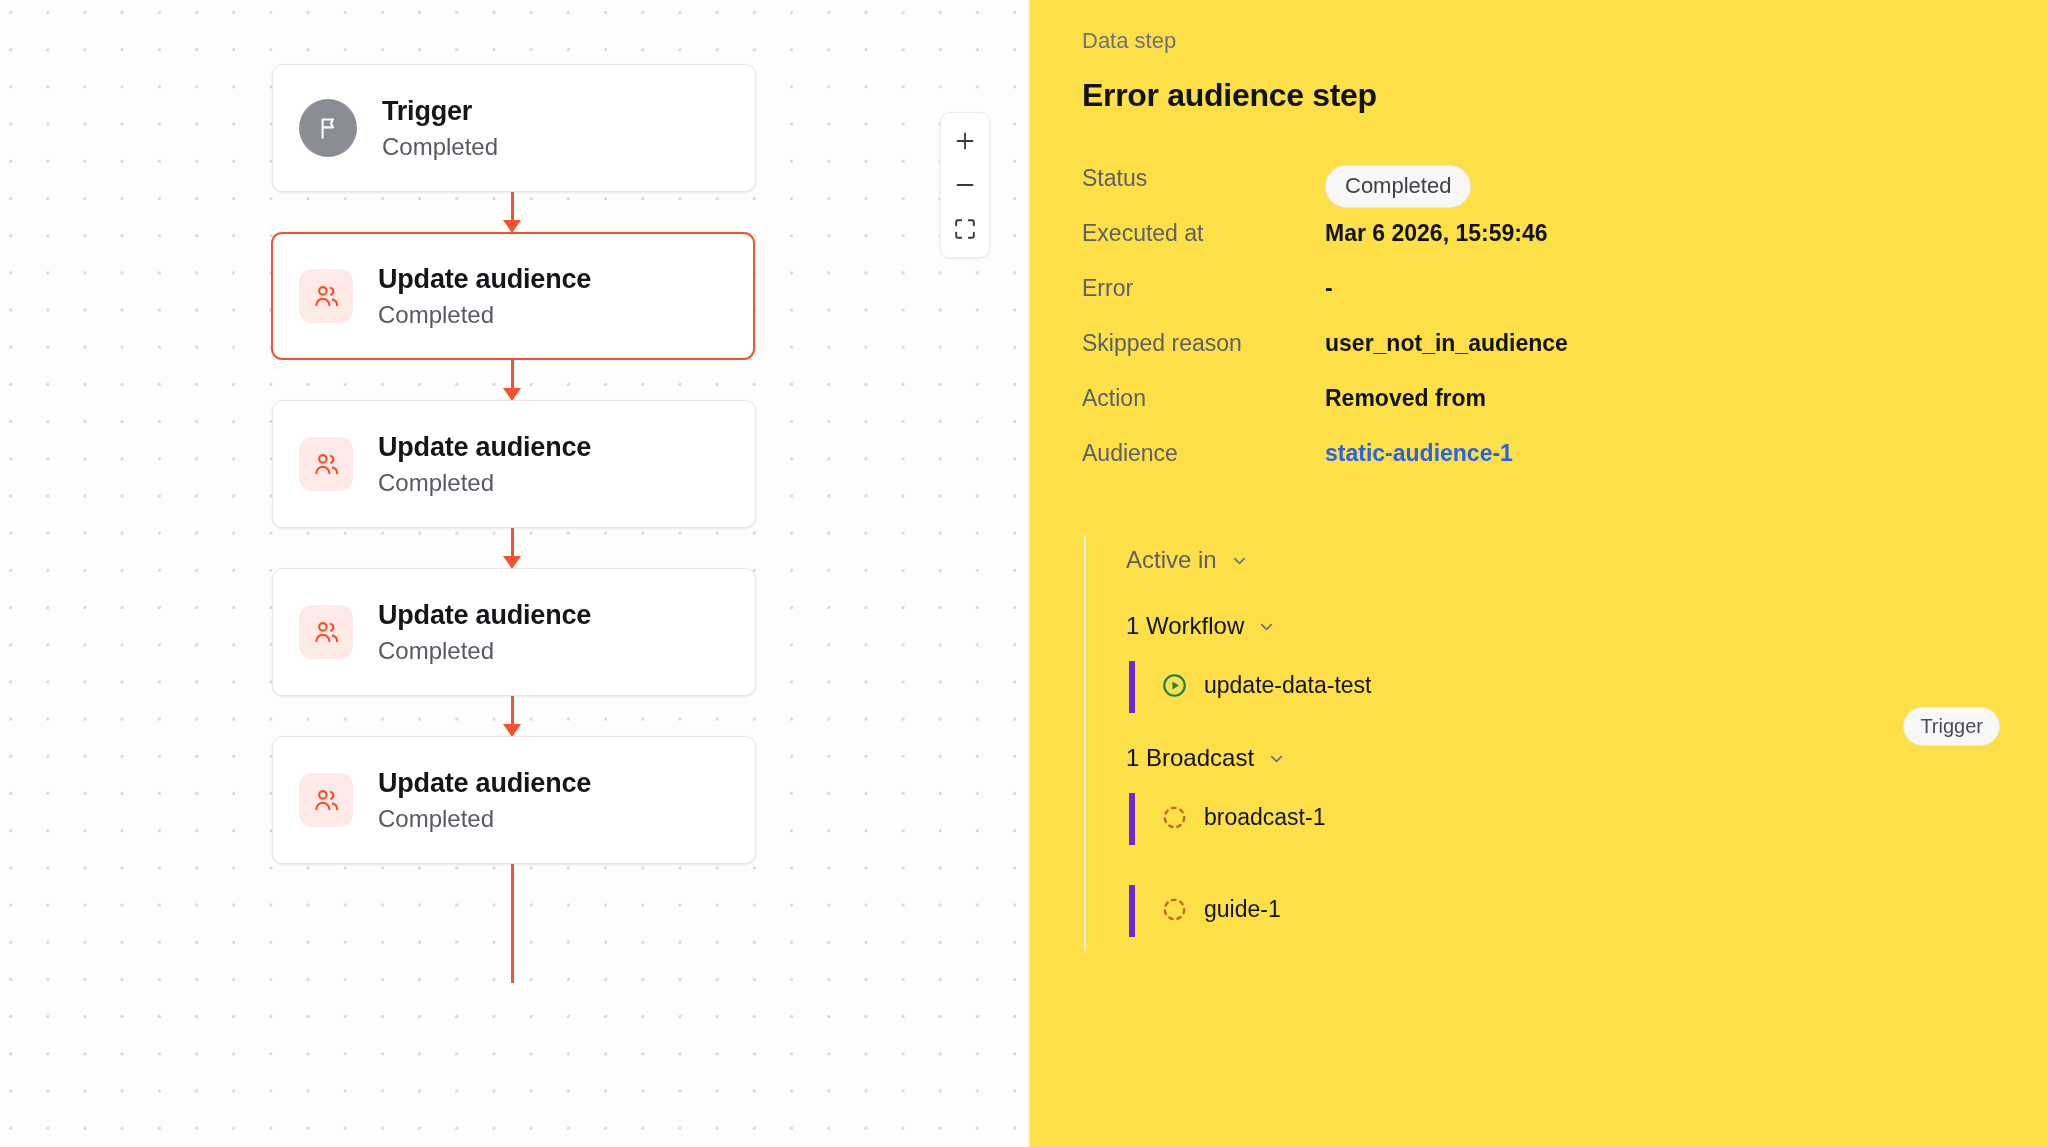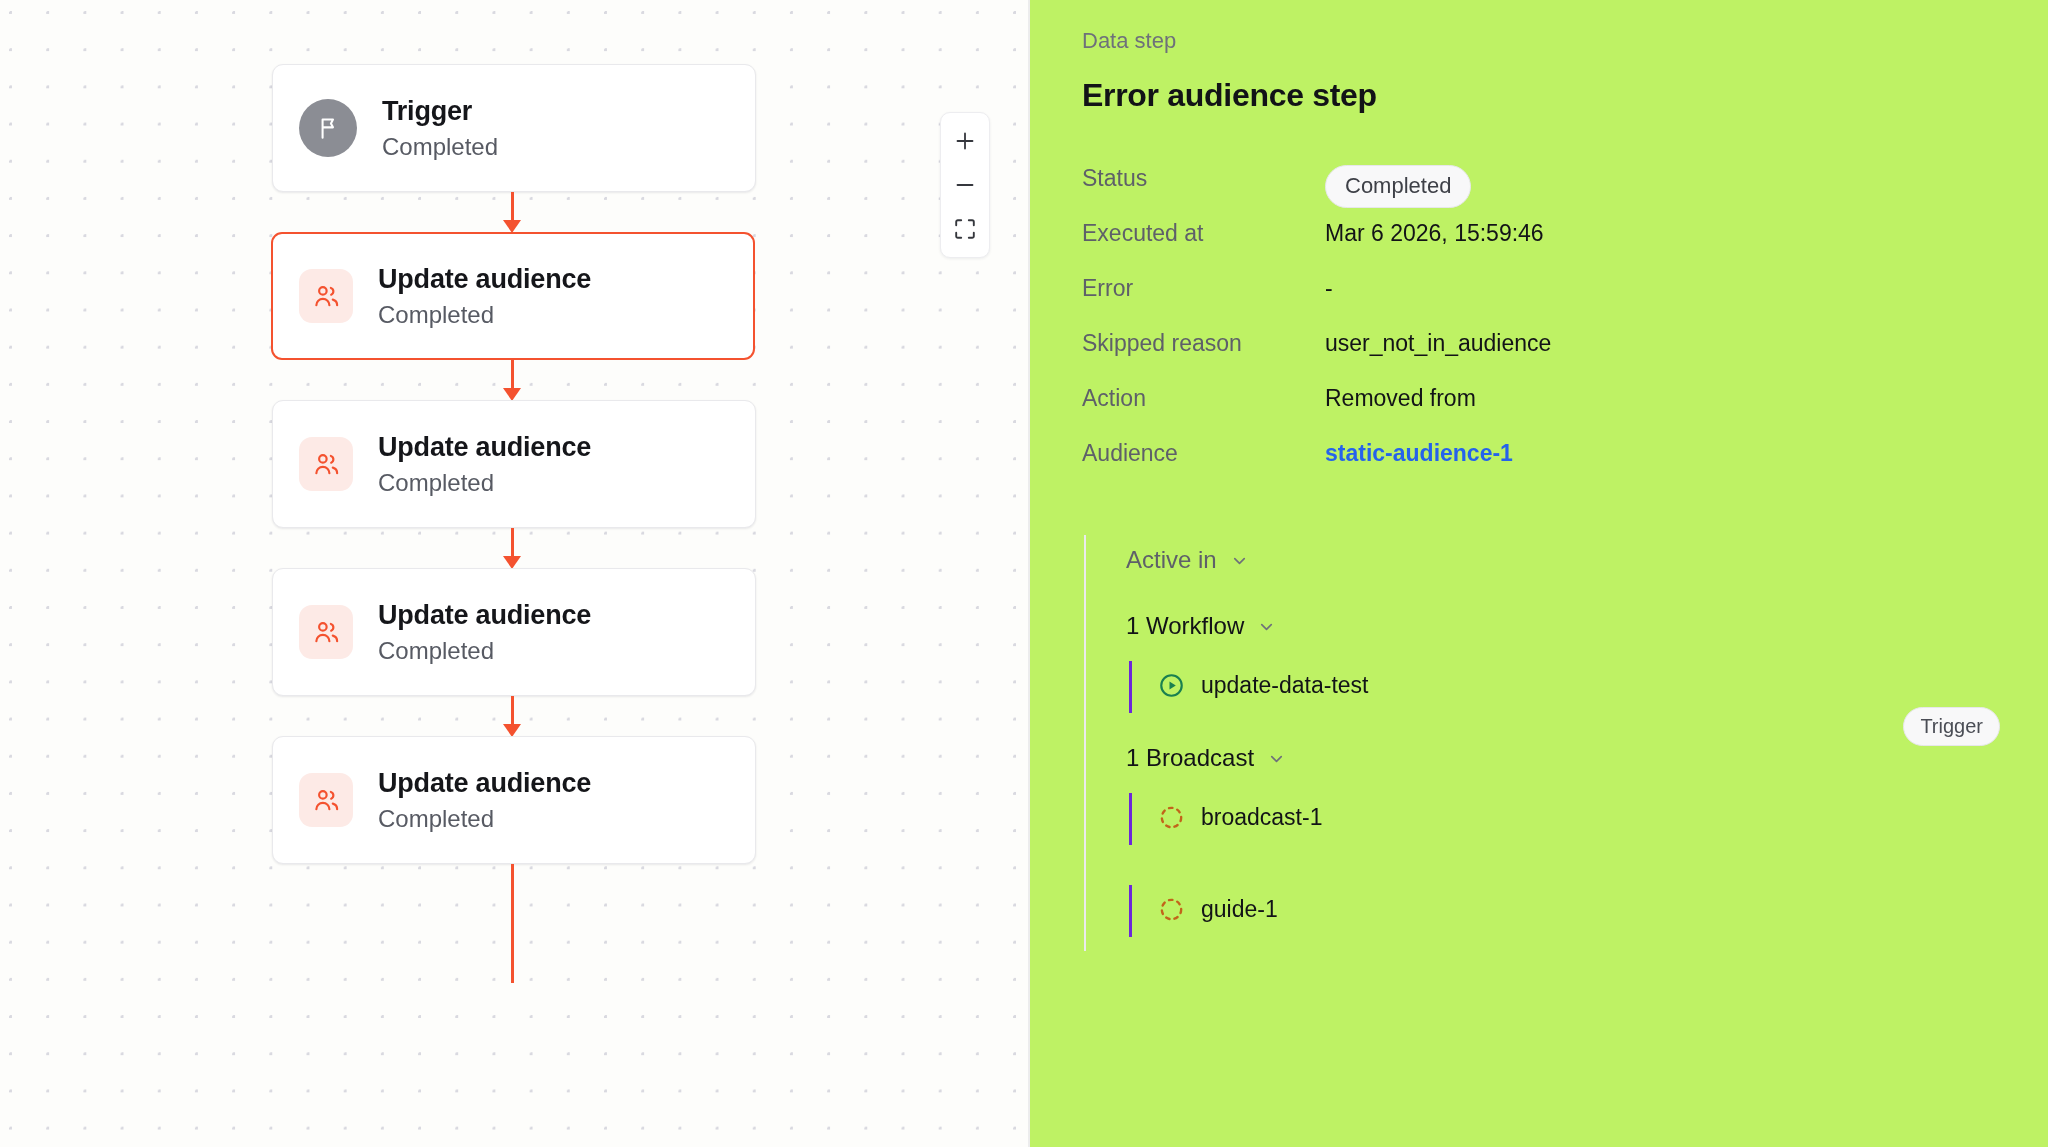--- a/index.html
+++ b/index.html
@@ -122,21 +122,21 @@
     display: flex; align-items: center; justify-content: center;
     cursor: pointer;
     color: #35373d;
   }
 
   
   .panel {
     position: relative;
     width: 1018px;
     height: 1147px;
-    background: #bef264;
+    background: #fde047;
     padding: 28px 0 0 52px;
   }
 
   .eyebrow {
     font-size: 22px;
     color: #6e717a;
     margin-top: 0;
     line-height: 1.2;
   }
   .panel-title {
@@ -157,21 +157,21 @@
   .detail-label {
     width: 243px;
     flex: none;
     font-size: 23px;
     color: #5e6069;
     line-height: 1.2;
   }
   .detail-value {
     font-size: 23px;
     color: #121317;
-    font-weight: 400;
+    font-weight: 700;
     line-height: 1.2;
   }
   .detail-value.link { color: #2563eb; font-weight: 500; }
 
   .pill {
     display: inline-block;
     border: 1.5px solid #e7e7ea;
     background: #f8f8f9;
     border-radius: 999px;
     padding: 7px 19px 8px;
@@ -203,21 +203,21 @@
     line-height: 1.2;
   }
   .group-head.top .glabel {
     color: #5e6069;
   }
   .chev { display: flex; align-items: center; color: #6e717a; }
 
   .group-body {
     margin-top: 14px;
     margin-left: 3px;
-    border-left: 3px solid #6d28d9;
+    border-left: 6px solid #6d28d9;
     padding-left: 26px;
     padding-top: 4px;
     padding-bottom: 6px;
   }
   .entity-row {
     display: flex;
     align-items: center;
     gap: 16px;
     height: 42px;
     cursor: pointer;

